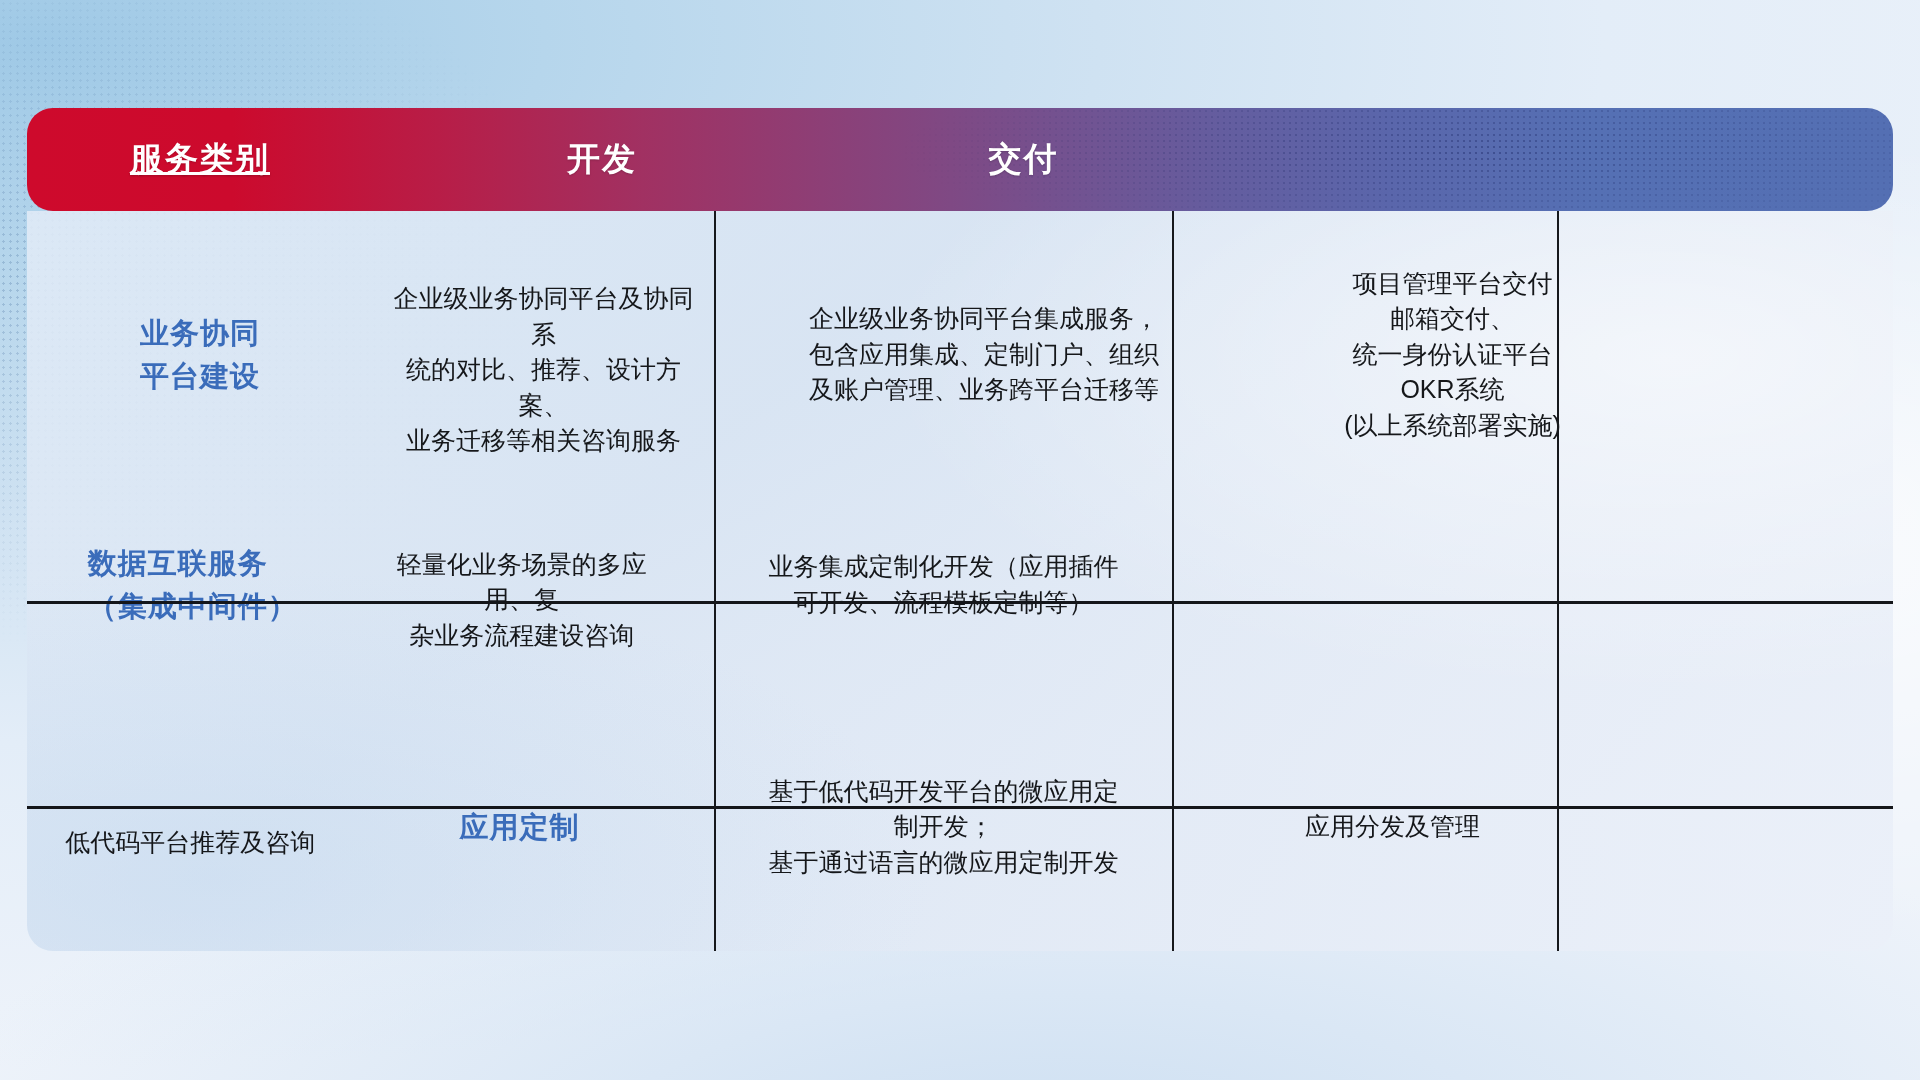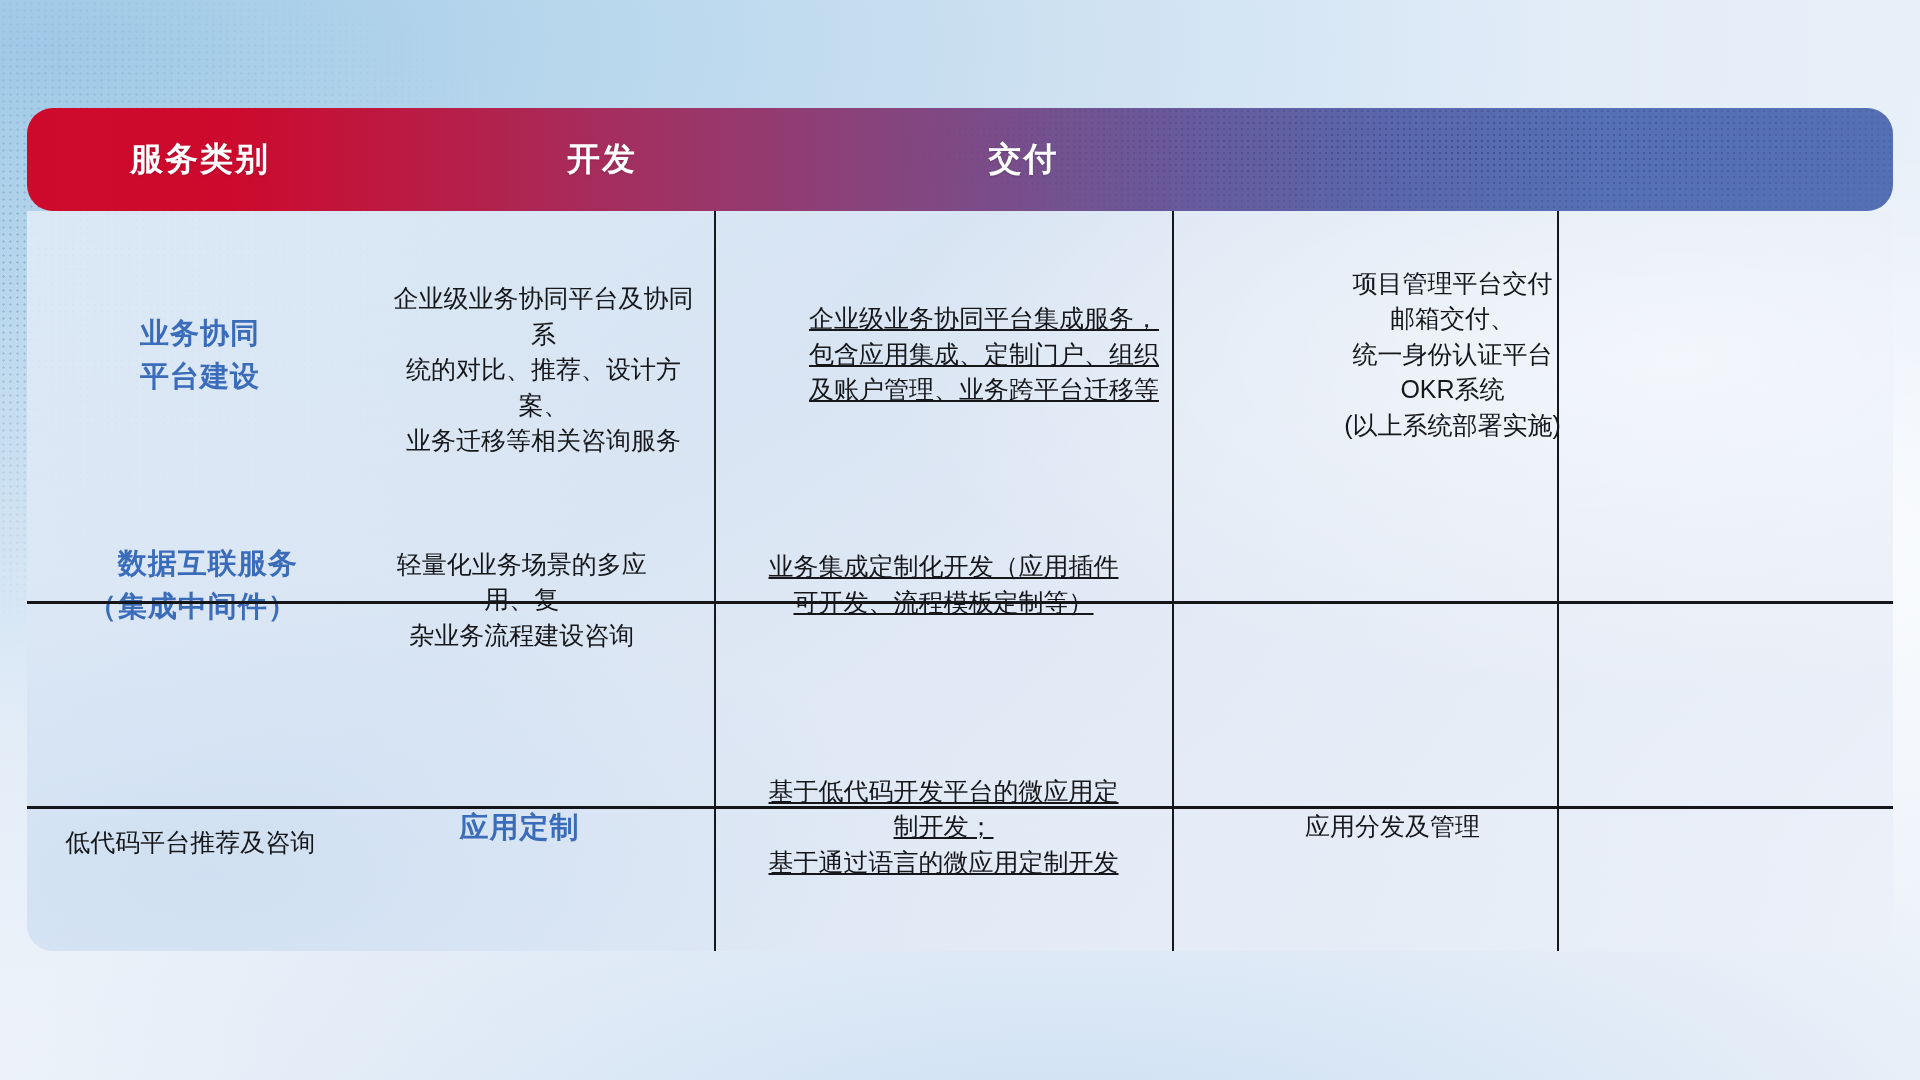--- a/index.html
+++ b/index.html
@@ -70,21 +70,21 @@
   .hcell{
     position:relative;
     display:flex; align-items:center; justify-content:center;
     color:#ffffff;
     font-size:33px;
     font-weight:bold;
     letter-spacing:2px;
     text-shadow:0 1px 2px rgba(0,0,0,.18);
     z-index:2;
   }
-  .hcell.c0{ width:346px; }
+  .hcell.c0{ width:346px;text-decoration:underline; }
   .hcell.c1{ width:341px; }
   .hcell.c2{ width:458px; }
   .hcell.c3{ width:385px; }
   .hcell.c4{ width:336px; }
 
   
   #table-body{
     position:absolute; left:0; top:103px; width:100%; height:740px;
     border-radius:0 0 26px 26px;
     background:
@@ -111,31 +111,31 @@
     display:flex; align-items:center; justify-content:center;
     padding:6px 16px;
     text-align:center;
     color:#15171a;
     font-size:25px;
     line-height:1.42;
     white-space:pre-line;
   }
   .cell.c0{ width:346px; }
   .cell.c1{ width:341px;margin-top:31px; }
-  .cell.c2{ width:540px;text-decoration:underline; }
+  .cell.c2{ width:540px; }
   .cell.c3{ width:385px;padding-left:28px; }
   .cell.c4{ width:336px; }
 
   .cat-label{
     color:#3a6cba;
     font-weight:bold;
     font-size:29px;
     line-height:1.45;
     letter-spacing:1px;
-    text-align:right;
+    text-align:left;
     white-space:pre-line;
   }
 
   
   .vline{
     position:absolute; top:0; width:2px; background:#16181c;
     z-index:4;
   }
   .hline{
     position:absolute; left:0; width:100%; height:3px; background:#14161a;

